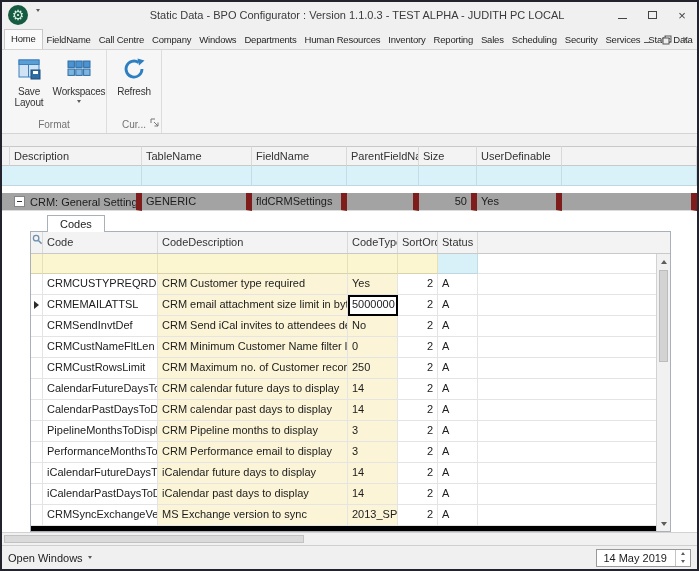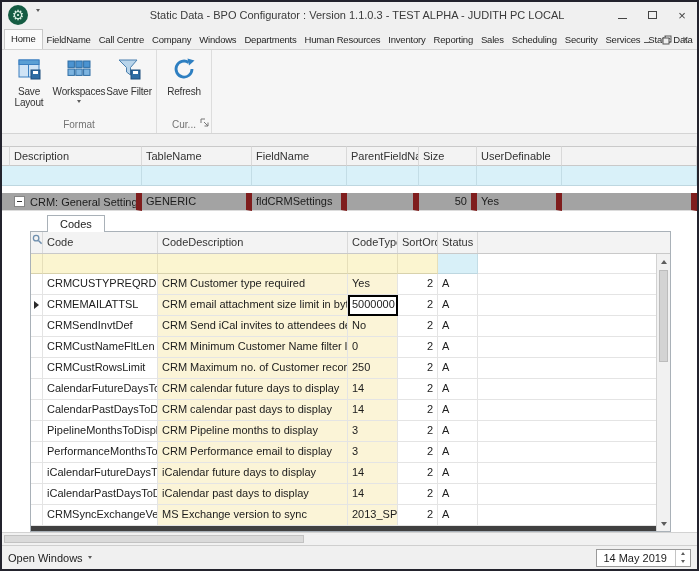--- a/index.html
+++ b/index.html
@@ -57,21 +57,21 @@
   .mdata .num{text-align:right;}
   .mdesc{display:flex;align-items:center;gap:5px;}
   .expander{width:11px;height:11px;border:1px solid #848484;background:#fff;position:relative;flex:0 0 auto;}
   .expander::after{content:"";position:absolute;left:2px;right:2px;top:4px;height:1px;background:#333;}
 
   
   .detail{flex:1;min-height:0;display:flex;flex-direction:column;background:#ffffff;padding:0 26px 0 28px;}
   .dtabs{height:20px;flex:0 0 auto;display:flex;align-items:flex-end;margin-left:17px;}
   .dtab{font-size:11px;color:#222;background:#fff;border:1px solid #a9b1b8;border-bottom:none;
         padding:2px 12px;position:relative;top:1px;z-index:2;}
-  .dgrid{flex:1;min-height:0;border:1px solid #a9b1b8;background:#404040;display:flex;flex-direction:column;}
+  .dgrid{flex:1;min-height:0;border:1px solid #a9b1b8;background:#000000;display:flex;flex-direction:column;}
   .dhead{flex:0 0 auto;display:grid;height:22px;background:#f3f3f3;border-bottom:1px solid #c9c9c9;
          grid-template-columns:12px 115px 190px 50px 40px 40px minmax(0,1fr) 14px;}
   .dhead > div{border-right:1px solid #d9d9d9;font-size:11px;color:#333;padding:4px 4px;
                white-space:nowrap;overflow:hidden;}
   .dhead .dhind{padding:2px 0 0 1px;}
   .dhead .hfill,.dhead .hscrolltop{border-right:none;}
   .dbody{flex:1;min-height:0;display:flex;}
   .dcols{flex:1;min-width:0;display:flex;flex-direction:column;overflow:hidden;}
   .dfilter,.drow{display:grid;grid-template-columns:12px 115px 190px 50px 40px 40px minmax(0,1fr);flex:0 0 auto;}
   .dfilter{height:20px;}
@@ -186,30 +186,20 @@
               <rect x="9.8" y="5" width="6.4" height="6.4" fill="#4b93d1" stroke="#2e6da4"></rect>
               <rect x="17.6" y="5" width="6.4" height="6.4" fill="#4b93d1" stroke="#2e6da4"></rect>
               <rect x="2" y="13" width="6.4" height="6.4" fill="#7db4e0" stroke="#2e6da4"></rect>
               <rect x="9.8" y="13" width="6.4" height="6.4" fill="#7db4e0" stroke="#2e6da4"></rect>
               <rect x="17.6" y="13" width="6.4" height="6.4" fill="#7db4e0" stroke="#2e6da4"></rect>
             </svg>
           </span>
           <span>Workspaces</span>
           <span class="tri-down small" style="margin-top:3px;"></span>
         </div>
-        <div class="rbutton">
-          <span class="icon">
-            <svg width="26" height="26" viewBox="0 0 26 26">
-              <polygon points="3,4 21,4 14.5,11.5 14.5,19 10.5,16 10.5,11.5" fill="#b8d4ea" stroke="#4a7fae"></polygon>
-              <rect x="15" y="14" width="9" height="9" fill="#2e6da4" stroke="#1f4f7d"></rect>
-              <rect x="17" y="15" width="5" height="3" fill="#ffffff"></rect>
-            </svg>
-          </span>
-          <span>Save Filter</span>
-        </div>
       </div>
       <div class="rgroup-caption">Format</div>
     </div>
     <div class="rgroup">
       <div class="rgroup-buttons">
         <div class="rbutton">
           <span class="icon">
             <svg width="26" height="26" viewBox="0 0 26 26">
               <path d="M21 13 a8 8 0 1 1 -3.4 -6.5" fill="none" stroke="#2e7fc1" stroke-width="2.8"></path>
               <polygon points="16.5,2.5 23.5,4.5 18,9.5" fill="#2e7fc1"></polygon>

